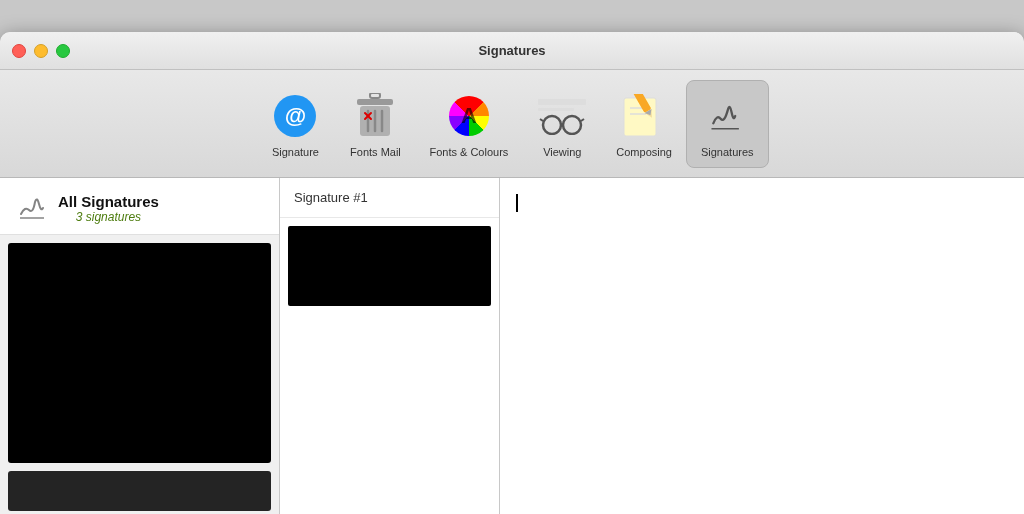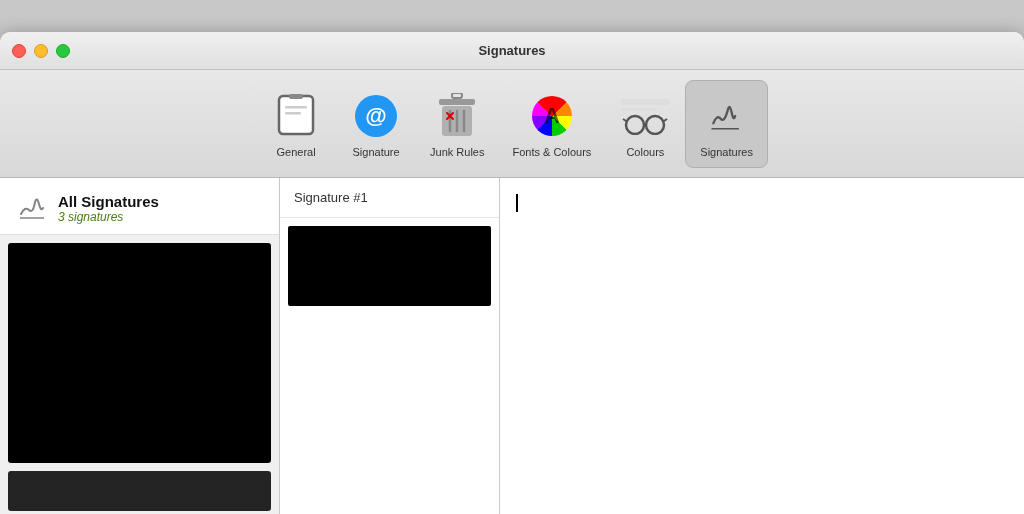--- a/index.html
+++ b/index.html
@@ -166,20 +166,21 @@
       flex-direction: column;
       overflow: hidden;
     }
 
     .panel-header {
       padding: 14px 16px 10px 16px;
       border-bottom: 1px solid #e0e0e0;
       display: flex;
       align-items: center;
       gap: 10px;
+      text-align: center;
     }
 
     .sig-header-icon {
       width: 32px;
       height: 32px;
       opacity: 0.6;
     }
 
     .panel-header-text {
       display: flex;
@@ -303,31 +304,20 @@
     <div class="traffic-lights">
       <div class="traffic-light tl-close"></div>
       <div class="traffic-light tl-minimize"></div>
       <div class="traffic-light tl-maximize"></div>
     </div>
     <span class="window-title">Signatures</span>
   </div>
 
   <div class="toolbar">
 
-    <div class="toolbar-item">
-      <div class="toolbar-icon">
-        <svg width="42" height="48" viewBox="0 0 42 48">
-          <rect x="4" y="4" width="34" height="38" rx="4" fill="white" stroke="#666" stroke-width="2.5"></rect>
-          <rect x="14" y="2" width="14" height="5" rx="2" fill="#888"></rect>
-          <rect x="10" y="14" width="22" height="2.5" rx="1" fill="#ccc"></rect>
-          <rect x="10" y="20" width="16" height="2.5" rx="1" fill="#ccc"></rect>
-        </svg>
-      </div>
-      <span class="toolbar-label">General</span>
-    </div>
 
     <div class="toolbar-item">
       <div class="toolbar-icon">
         <div class="icon-accounts">@</div>
       </div>
       <span class="toolbar-label">Signature</span>
     </div>
 
     <div class="toolbar-item">
       <div class="toolbar-icon">
@@ -340,21 +330,21 @@
           <rect x="5" y="13" width="30" height="30" rx="3" fill="#b0b0b0"></rect>
 
           <line x1="13" y1="18" x2="13" y2="38" stroke="#888" stroke-width="2.5" stroke-linecap="round"></line>
           <line x1="20" y1="18" x2="20" y2="38" stroke="#888" stroke-width="2.5" stroke-linecap="round"></line>
           <line x1="27" y1="18" x2="27" y2="38" stroke="#888" stroke-width="2.5" stroke-linecap="round"></line>
 
           <line x1="10" y1="20" x2="16" y2="26" stroke="#d00" stroke-width="2" stroke-linecap="round"></line>
           <line x1="16" y1="20" x2="10" y2="26" stroke="#d00" stroke-width="2" stroke-linecap="round"></line>
         </svg>
       </div>
-      <span class="toolbar-label">Junk Rules</span>
+      <span class="toolbar-label">Fonts Mail</span>
     </div>
 
     <div class="toolbar-item">
       <div class="toolbar-icon">
         <div class="color-wheel"></div>
       </div>
       <span class="toolbar-label">Fonts &amp; Colours</span>
     </div>
 
     <div class="toolbar-item">
@@ -364,23 +354,42 @@
           <rect x="2" y="2" width="48" height="6" rx="1" fill="#ddd"></rect>
           <rect x="2" y="11" width="36" height="3" rx="1" fill="#ddd"></rect>
 
           <circle cx="16" cy="28" r="9" fill="none" stroke="#555" stroke-width="2.5"></circle>
           <circle cx="36" cy="28" r="9" fill="none" stroke="#555" stroke-width="2.5"></circle>
           <line x1="25" y1="28" x2="27" y2="28" stroke="#555" stroke-width="2.5"></line>
           <line x1="7" y1="24" x2="4" y2="22" stroke="#555" stroke-width="2"></line>
           <line x1="45" y1="24" x2="48" y2="22" stroke="#555" stroke-width="2"></line>
         </svg>
       </div>
-      <span class="toolbar-label">Colours</span>
-    </div>
-
+      <span class="toolbar-label">Viewing</span>
+    </div>
+
+    <div class="toolbar-item">
+      <div class="toolbar-icon">
+        <svg width="44" height="44" viewBox="0 0 44 44">
+
+          <rect x="2" y="4" width="32" height="38" rx="2" fill="#fff9c4" stroke="#ddd" stroke-width="1"></rect>
+          <line x1="8" y1="14" x2="28" y2="14" stroke="#ddd" stroke-width="1.5"></line>
+          <line x1="8" y1="20" x2="24" y2="20" stroke="#ddd" stroke-width="1.5"></line>
+
+          <g transform="translate(22, 10) rotate(-30)">
+            <rect x="-4" y="-20" width="8" height="28" rx="2" fill="#f9a825"></rect>
+            <polygon points="-4,8 4,8 0,16" fill="#f5e0a0"></polygon>
+            <polygon points="-4,8 4,8 0,13" fill="#aaa"></polygon>
+            <rect x="-4" y="-24" width="8" height="6" rx="1" fill="#e0e0e0"></rect>
+            <circle cx="0" cy="-24" r="3" fill="#f48fb1"></circle>
+          </g>
+        </svg>
+      </div>
+      <span class="toolbar-label">Composing</span>
+    </div>
 
     <div class="toolbar-item active">
       <div class="toolbar-icon">
         <svg width="46" height="44" viewBox="0 0 46 44" class="sig-svg">
           <path d="M8 30 Q12 20 16 25 Q20 30 24 15 Q26 8 28 18 Q30 28 32 22" fill="none" stroke="#555" stroke-width="2.5" stroke-linecap="round"></path>
           <line x1="6" y1="36" x2="36" y2="36" stroke="#555" stroke-width="1.5"></line>
         </svg>
       </div>
       <span class="toolbar-label">Signatures</span>
     </div>

